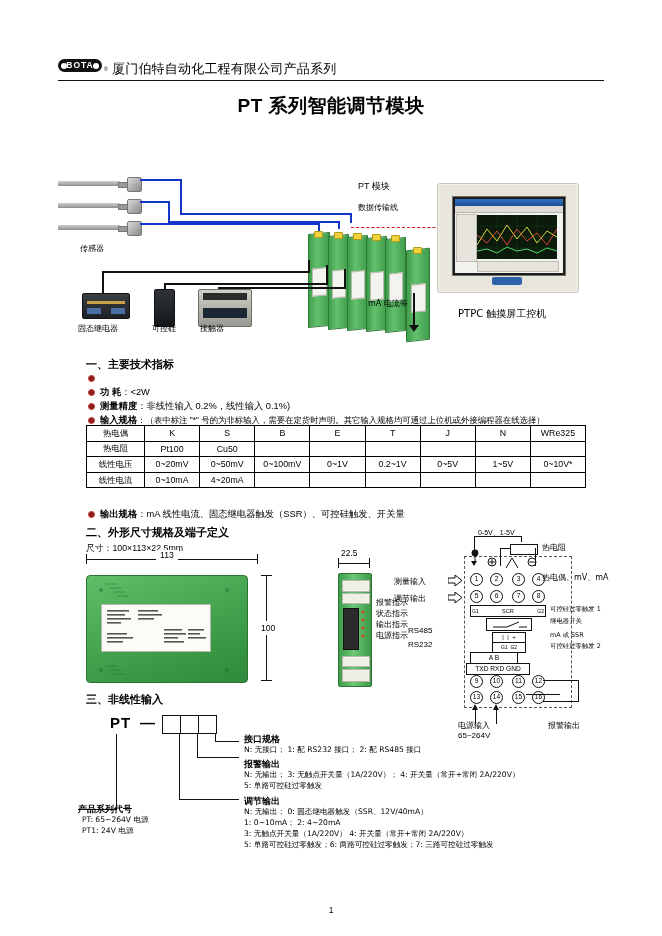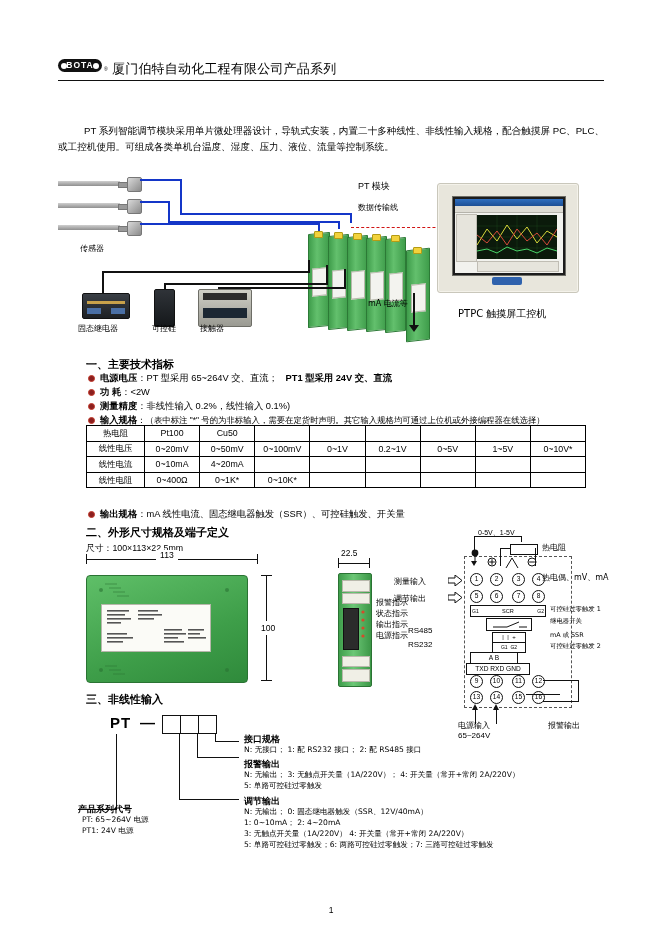--- a/index.html
+++ b/index.html
@@ -97,21 +97,21 @@
 <body>
 
 <div class="page">
 
   <div class="hdr">
     <div class="logo">BOTA</div>
     <div class="logo-tm">®</div>
     <div class="hdr-txt">厦门伯特自动化工程有限公司产品系列</div>
   </div>
 
-  <div class="intro"><span class="ind"></span><span>PT 系列智能调节模块采用单片微处理器设计，导轨式安装，内置二十多种线性、非线性输入规格，配合触摸屏 PC、PLC、或工控机使用。可组成各类单机台温度、湿度、压力、液位、流量等控制系统。</span></div>
+  <div class="title">PT 系列智能调节模块</div>
 
   <div class="illus">
 
     <div class="sensor" style="left:0;top:16px;"></div>
     <div class="sensor-n" style="left:60px;top:16.5px;"></div>
     <div class="sensor-h" style="left:69px;top:12px;"></div>
     <div class="sensor" style="left:0;top:38px;"></div>
     <div class="sensor-n" style="left:60px;top:38.5px;"></div>
     <div class="sensor-h" style="left:69px;top:34px;"></div>
     <div class="sensor" style="left:0;top:60px;"></div>
@@ -224,23 +224,20 @@
         </div>
       </div>
       <div class="hmi-logo"></div>
     </div>
     <div class="lbl" style="left:400px;top:142px;font-size:10px;">PTPC 触摸屏工控机</div>
   </div>
 
   <div class="sec" style="left:86px;top:357px;">一、主要技术指标</div>
 
   <div class="bull" style="left:88px;top:375px;"></div>
-  <div class="spec" style="left:100px;top:372px;">
-    <b>电源电压</b>：<span>PT 型采用 65~264V 交、直流；</span>&nbsp;&nbsp;&nbsp;<b>PT1 型采用 24V 交、直流</b>
-  </div>
 
   <div class="bull" style="left:88px;top:389px;"></div>
   <div class="spec" style="left:100px;top:386px;">
     <b>功    耗</b>：<span>&lt;2W</span>
   </div>
 
   <div class="bull" style="left:88px;top:403px;"></div>
   <div class="spec" style="left:100px;top:400px;">
     <b>测量精度</b>：<span>非线性输入 0.2%，线性输入 0.1%)</span>
   </div>
@@ -256,20 +253,31 @@
         <col>
         <col>
         <col>
         <col>
         <col>
         <col>
         <col>
         <col>
       </colgroup>
     <tbody>
+      <tr>
+        <td class="rh">热电偶</td>
+        <td>K</td>
+        <td>S</td>
+        <td>B</td>
+        <td>E</td>
+        <td>T</td>
+        <td>J</td>
+        <td>N</td>
+        <td>WRe325</td>
+      </tr>
       <tr>
         <td class="rh">热电阻</td>
         <td>Pt100</td>
         <td>Cu50</td>
         <td></td>
         <td></td>
         <td></td>
         <td></td>
         <td></td>
         <td></td>
@@ -283,31 +291,20 @@
         <td>0.2~1V</td>
         <td>0~5V</td>
         <td>1~5V</td>
         <td>0~10V*</td>
       </tr>
       <tr>
         <td class="rh">线性电流</td>
         <td>0~10mA</td>
         <td>4~20mA</td>
         <td></td>
-        <td></td>
-        <td></td>
-        <td></td>
-        <td></td>
-        <td></td>
-      </tr>
-      <tr>
-        <td class="rh">线性电阻</td>
-        <td>0~400Ω</td>
-        <td>0~1K*</td>
-        <td>0~10K*</td>
         <td></td>
         <td></td>
         <td></td>
         <td></td>
         <td></td>
       </tr>
     </tbody>
   </table>
 
   <div class="bull" style="left:88px;top:511px;"></div>

